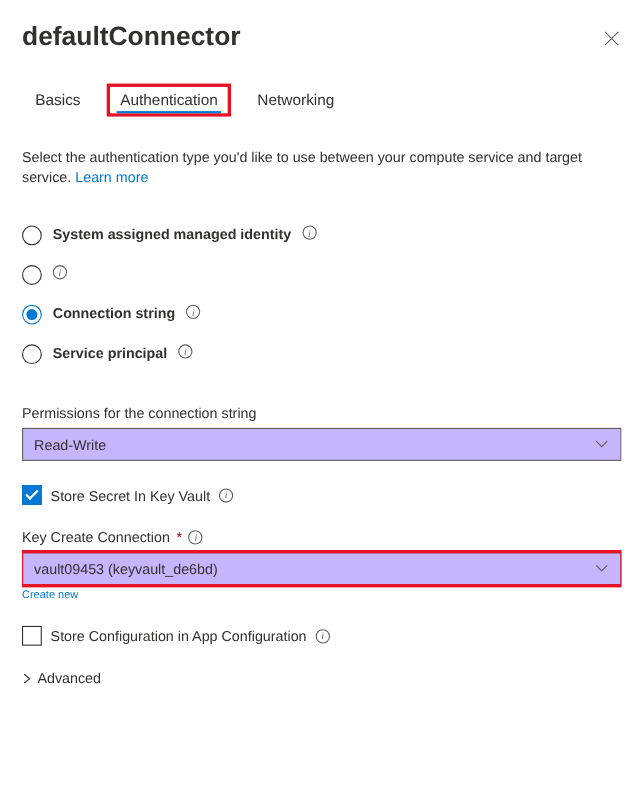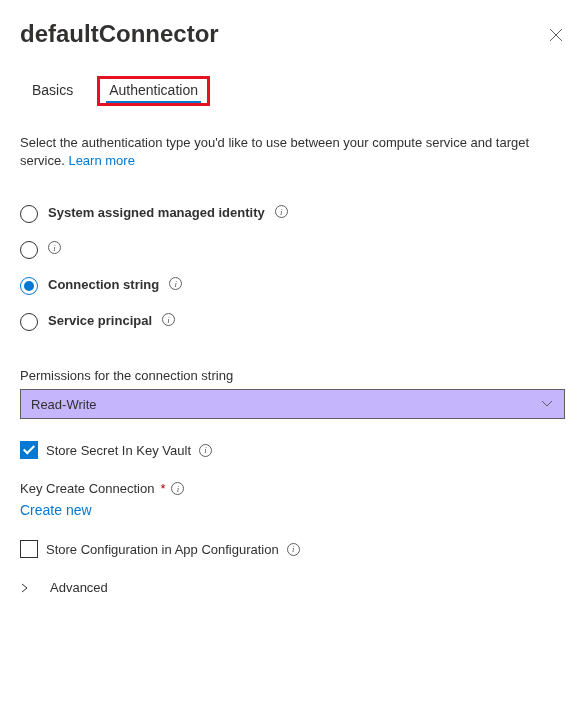--- a/index.html
+++ b/index.html
@@ -159,28 +159,28 @@
       content: "";
       position: absolute;
       left: 5px; top: 1px;
       width: 4px; height: 9px;
       border: solid #fff;
       border-width: 0 2px 2px 0;
       transform: rotate(45deg);
     }
     .create-new {
       color: #0078d4;
-      font-size: 14px;
+      font-size: 10px;
       margin-top: 4px;
       cursor: pointer;
     }
     .advanced {
       display: flex;
       align-items: center;
-      gap: 20px;
+      gap: 4px;
       font-size: 13px;
       cursor: pointer;
       margin-top: 18px;
     }
     .footer {
       position: absolute;
       left: 0; right: 0; bottom: 0;
       border-top: 1px solid #edebe9;
       padding: 14px 20px;
       display: flex;
@@ -218,20 +218,21 @@
     <div class="close-btn">
       <svg width="14" height="14" viewBox="0 0 14 14">
           <path d="M1 1 L13 13 M13 1 L1 13" stroke="#605e5c" stroke-width="1" fill="none"></path>
         </svg>
     </div>
   </div>
 
   <div class="tabs">
     <div class="tab">Basics</div>
     <div class="tab active highlight-red">Authentication</div>
+    <div class="tab">Networking</div>
   </div>
 
   <div class="scroll-area">
 
     <div class="desc">
       <span>Select the authentication type you'd like to use between your compute service and target service. </span><span class="link">Learn more</span>
     </div>
 
     <div class="radio-group">
       <div class="radio-row">
@@ -274,20 +275,28 @@
         <span class="info-icon">i</span>
       </div>
     </div>
 
     <div class="section">
       <div class="field-label">
         <span>Key Create Connection</span>
         <span class="required">*</span>
         <span class="info-icon">i</span>
       </div>
+      <div class="select highlight-red">
+        <span>vault09453 (keyvault_de6bd)</span>
+        <span class="chevron">
+            <svg width="12" height="8" viewBox="0 0 12 8">
+              <path d="M1 1 L6 6 L11 1" stroke="#605e5c" stroke-width="1" fill="none"></path>
+            </svg>
+          </span>
+      </div>
       <div class="create-new">Create new</div>
     </div>
 
     <div class="section">
       <div class="check-row">
         <div class="checkbox"></div>
         <span>Store Configuration in App Configuration</span>
         <span class="info-icon">i</span>
       </div>
     </div>

